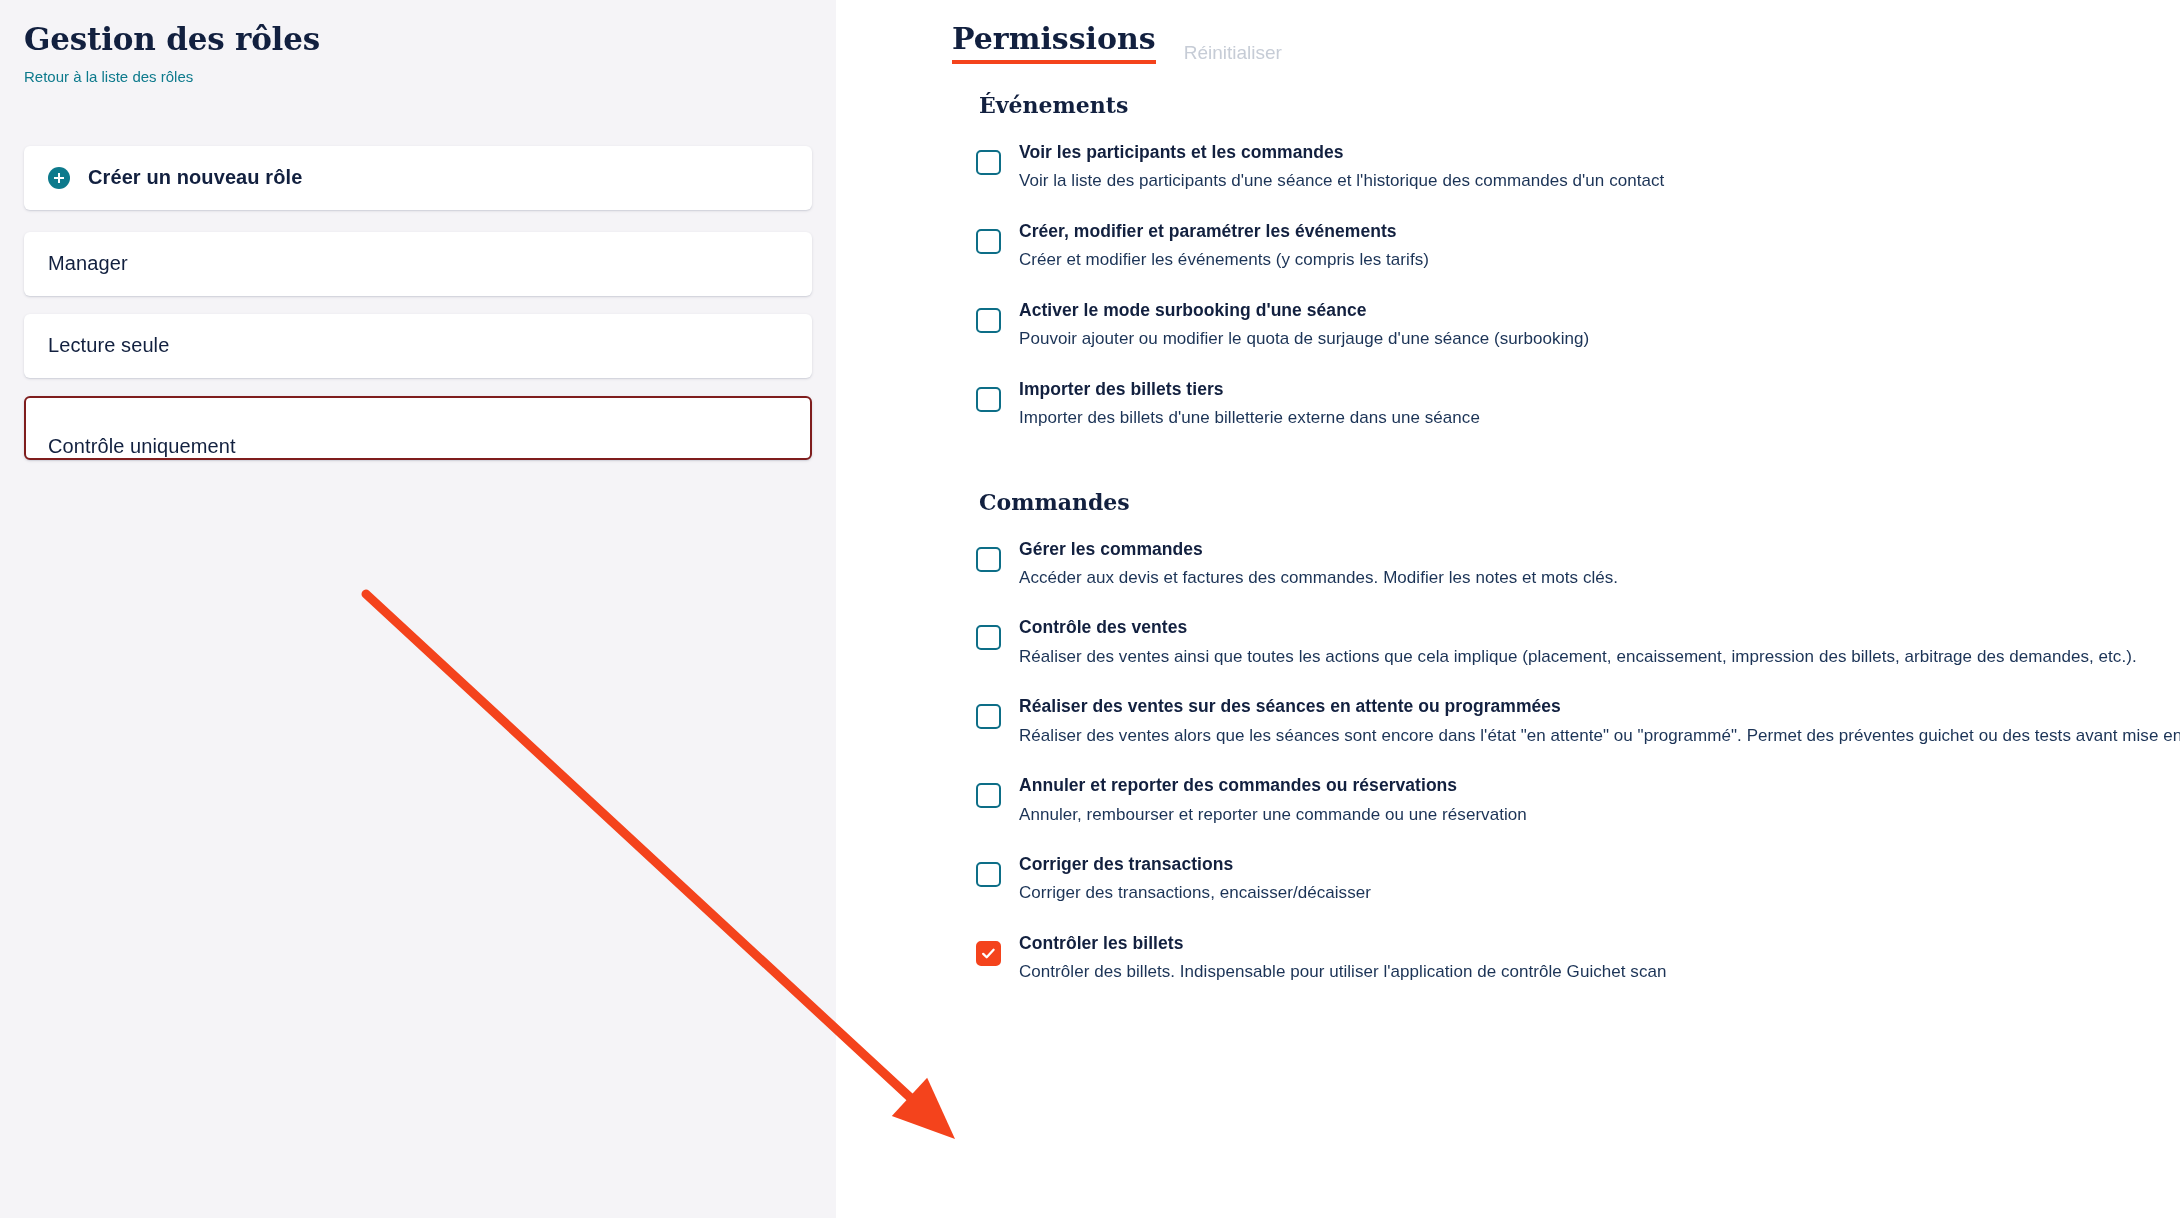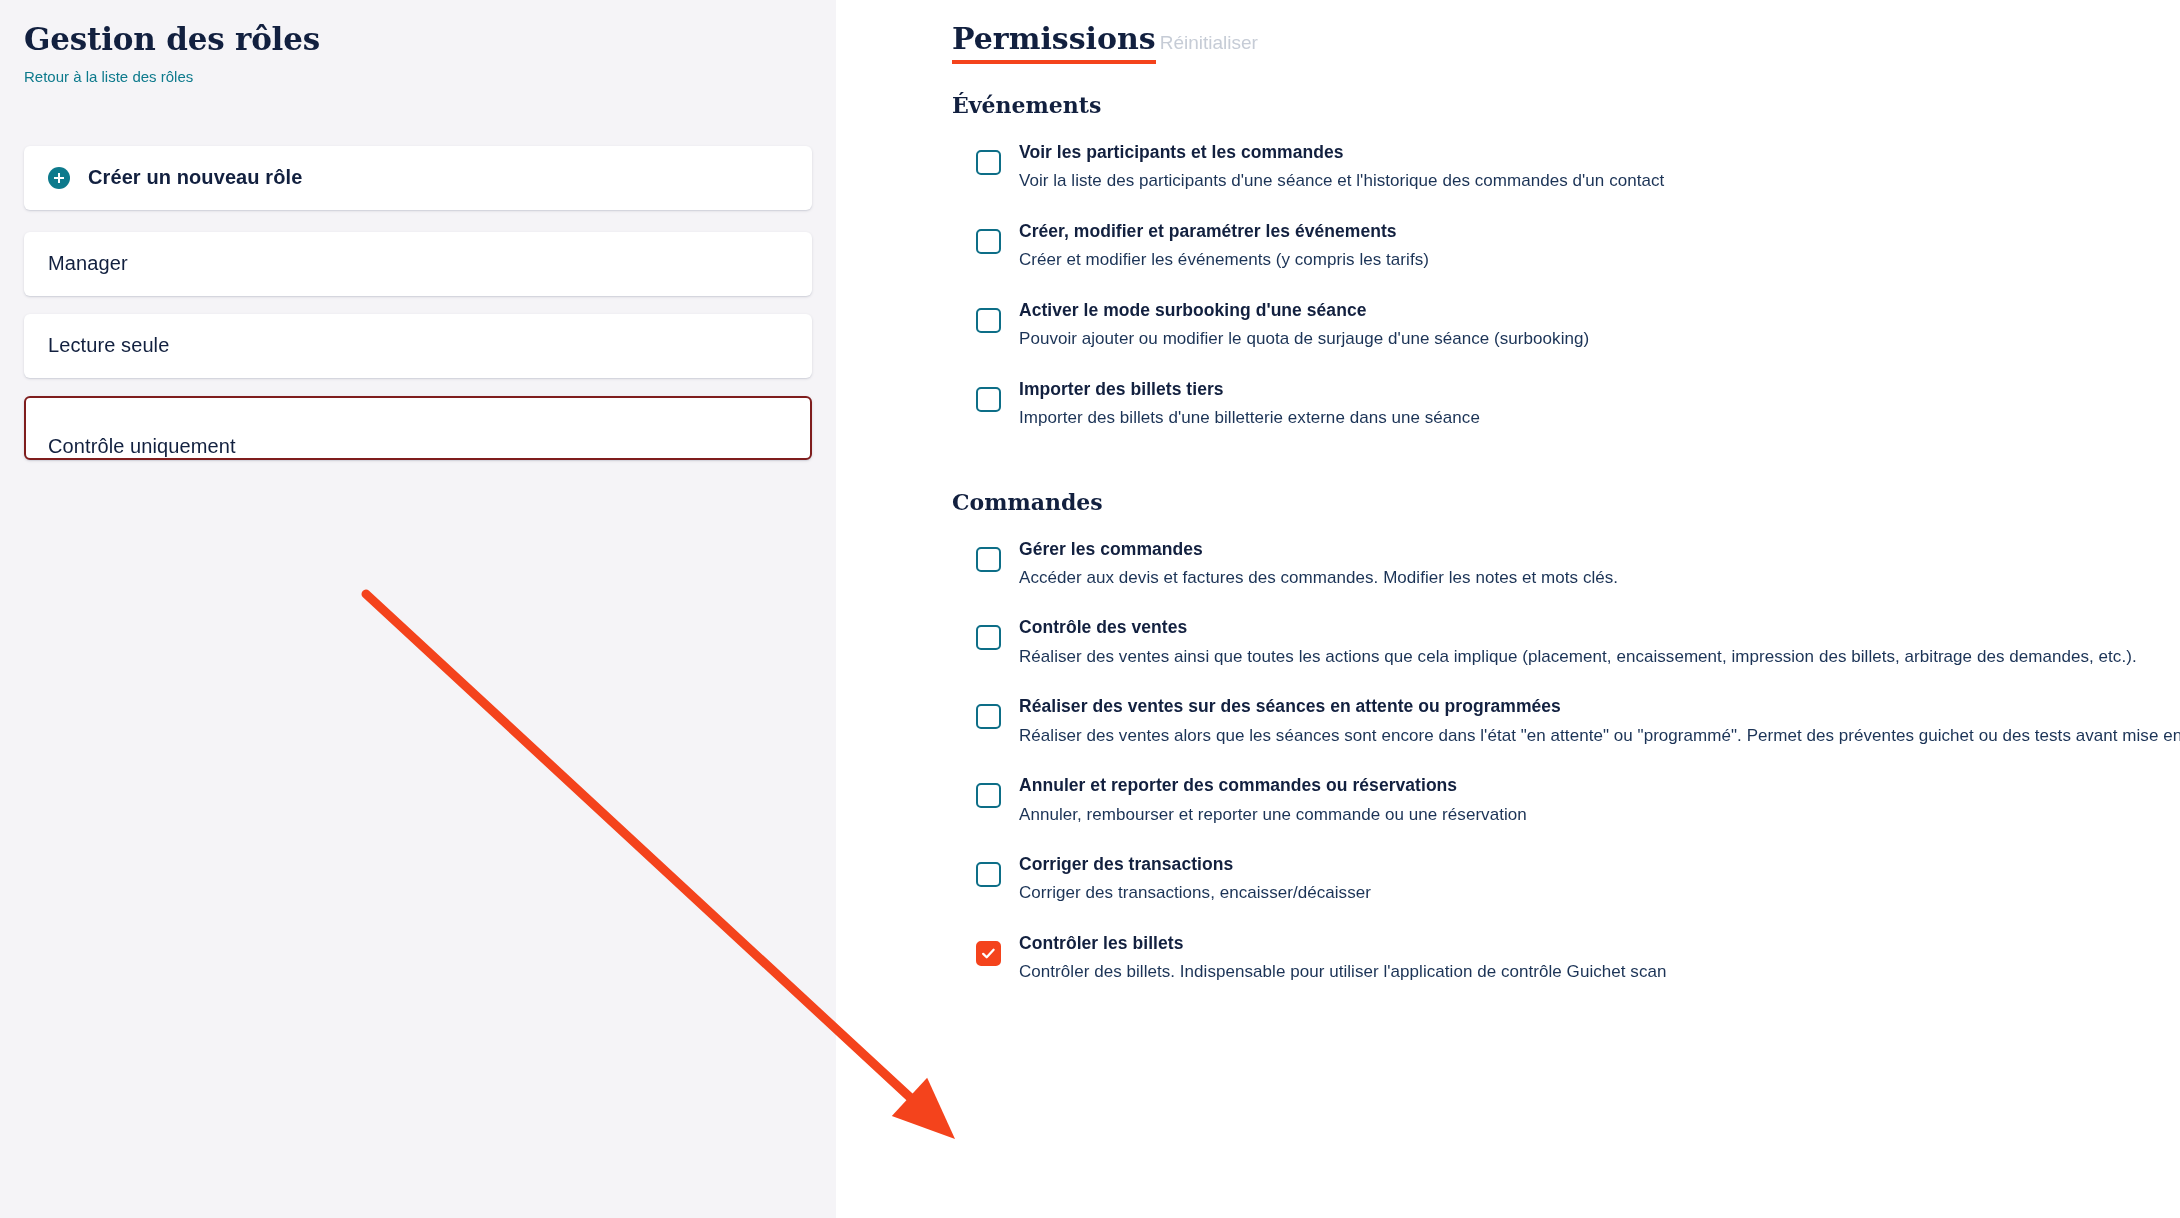--- a/index.html
+++ b/index.html
@@ -114,22 +114,22 @@
   .right-panel {
     flex: 1 1 auto;
     height: 100%;
     background: #ffffff;
     padding: 22px 40px 0 116px;
     overflow: hidden;
   }
 
   .perm-header {
     display: flex;
-    align-items: center;
-    gap: 4px;
+    align-items: flex-end;
+    gap: 28px;
   }
 
   .perm-title {
     font-family: "DejaVu Serif", "Liberation Serif", serif;
     font-size: 30px;
     font-weight: 700;
     color: #12203f;
     border-bottom: 4px solid #f4431c;
     padding-bottom: 5px;
     line-height: 1.1;
@@ -142,20 +142,21 @@
     line-height: 1.1;
   }
 
   .section-title {
     font-family: "DejaVu Serif", "Liberation Serif", serif;
     font-size: 22px;
     font-weight: 700;
     color: #12203f;
     margin-top: 28px;
     margin-bottom: 22px;
+    margin-left: 27px;
   }
 
   .section-title.commandes {
     margin-top: 58px;
   }
 
   .perm-item {
     display: flex;
     align-items: flex-start;
     margin-bottom: 25px;

